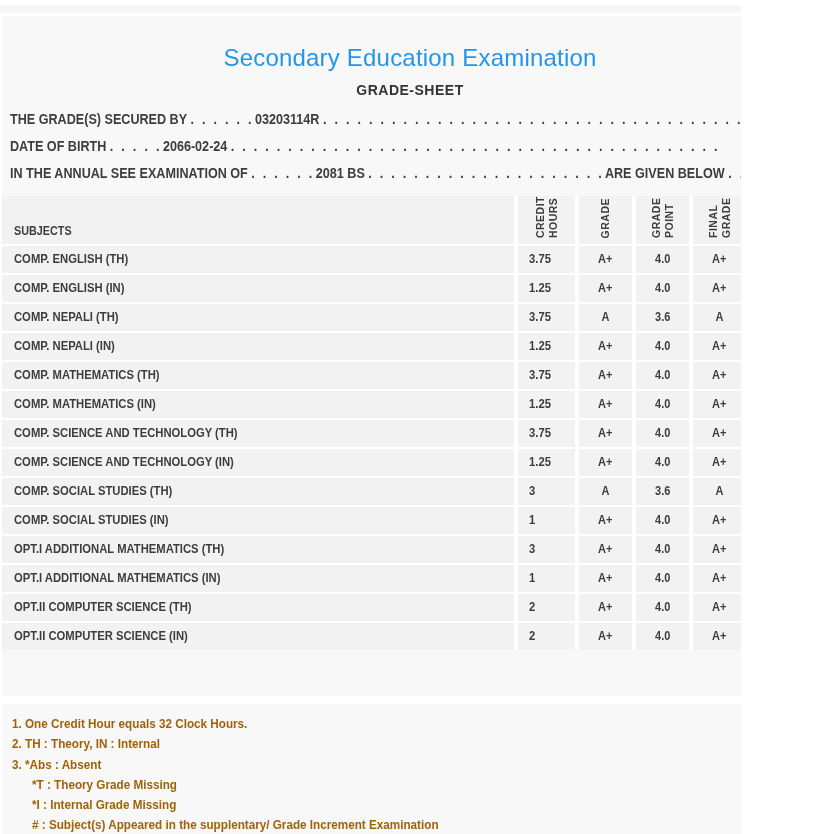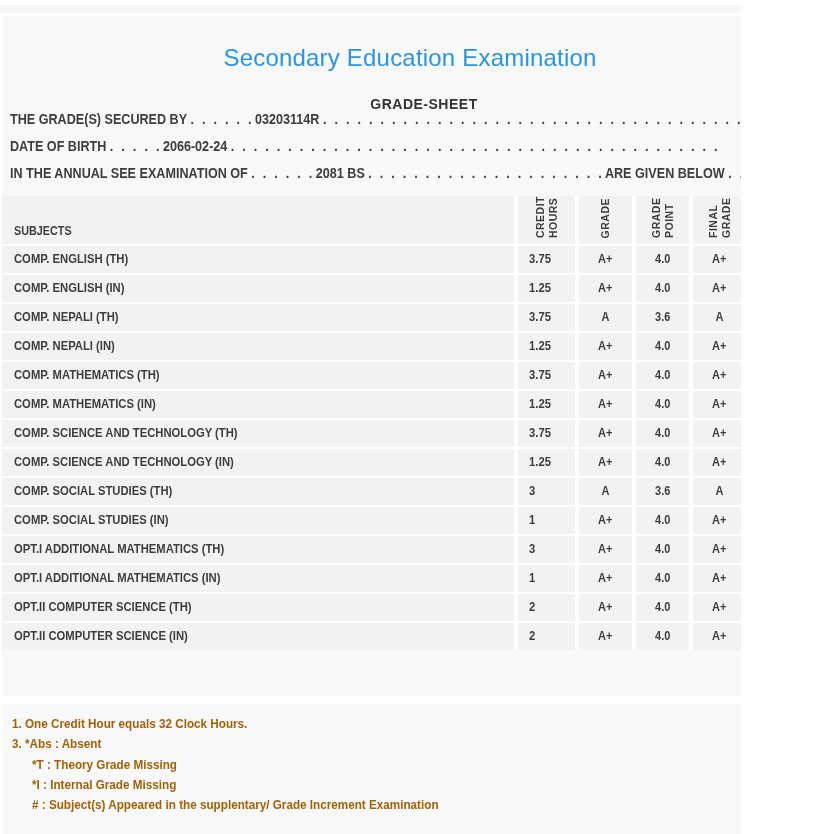--- a/index.html
+++ b/index.html
@@ -4,21 +4,21 @@
 <style>
   html,body{margin:0;padding:0;background:#ffffff;}
   .page{position:relative;width:741px;height:834px;background:#ffffff;overflow:hidden;
         font-family:"Liberation Sans", sans-serif;color:#3d3d3d;}
   .top-strip{position:absolute;top:5px;left:0;width:831px;height:8px;background:#f6f6f6;}
   .main-panel{position:absolute;top:16px;left:2px;width:816px;height:680px;background:#f8f8f8;}
   .footer-panel{position:absolute;top:704px;left:2px;width:816px;height:130px;background:#f8f8f8;}
 
   .title{position:absolute;top:28px;left:0;width:100%;margin:0;text-align:center;
          font-size:24px;font-weight:400;color:#2595ec;letter-spacing:.2px;}
-  .subtitle{position:absolute;top:66px;left:0;width:100%;margin:14px;text-align:center;
+  .subtitle{position:absolute;top:66px;left:0;width:100%;margin:0;text-align:center;
             font-size:14px;font-weight:700;color:#333;letter-spacing:.5px;}
 
   .info{position:absolute;top:90px;left:8px;width:804px;}
   .info-line{line-height:27px;font-size:14px;font-weight:700;white-space:nowrap;overflow:hidden;}
   .dots{word-spacing:5px;}
 
   .cx-l{display:inline-block;transform:scaleX(.9);transform-origin:0 50%;white-space:nowrap;}
   .cx-c{display:inline-block;transform:scaleX(.88);transform-origin:50% 50%;white-space:nowrap;}
   .cx-r{display:inline-block;transform:scaleX(.88);transform-origin:100% 50%;white-space:nowrap;}
 
@@ -203,19 +203,20 @@
             <div class="cell c-remarks"><span class="cx-c"></span></div>
           </div>
         </div>
     </div>
 
 
   </div>
 
   <div class="footer-panel">
     <div class="fnote"><span class="cx-l">1. One Credit Hour equals 32 Clock Hours.</span></div>
+    <div class="fnote"><span class="cx-l">2. TH : Theory, IN : Internal</span></div>
     <div class="fnote"><span class="cx-l">3. *Abs : Absent</span></div>
     <div class="fnote indent"><span class="cx-l">*T : Theory Grade Missing</span></div>
     <div class="fnote indent"><span class="cx-l">*I : Internal Grade Missing</span></div>
     <div class="fnote indent"><span class="cx-l"># : Subject(s) Appeared in the supplentary/ Grade Increment Examination</span></div>
   </div>
 
 </div>
 
 </body></html>

